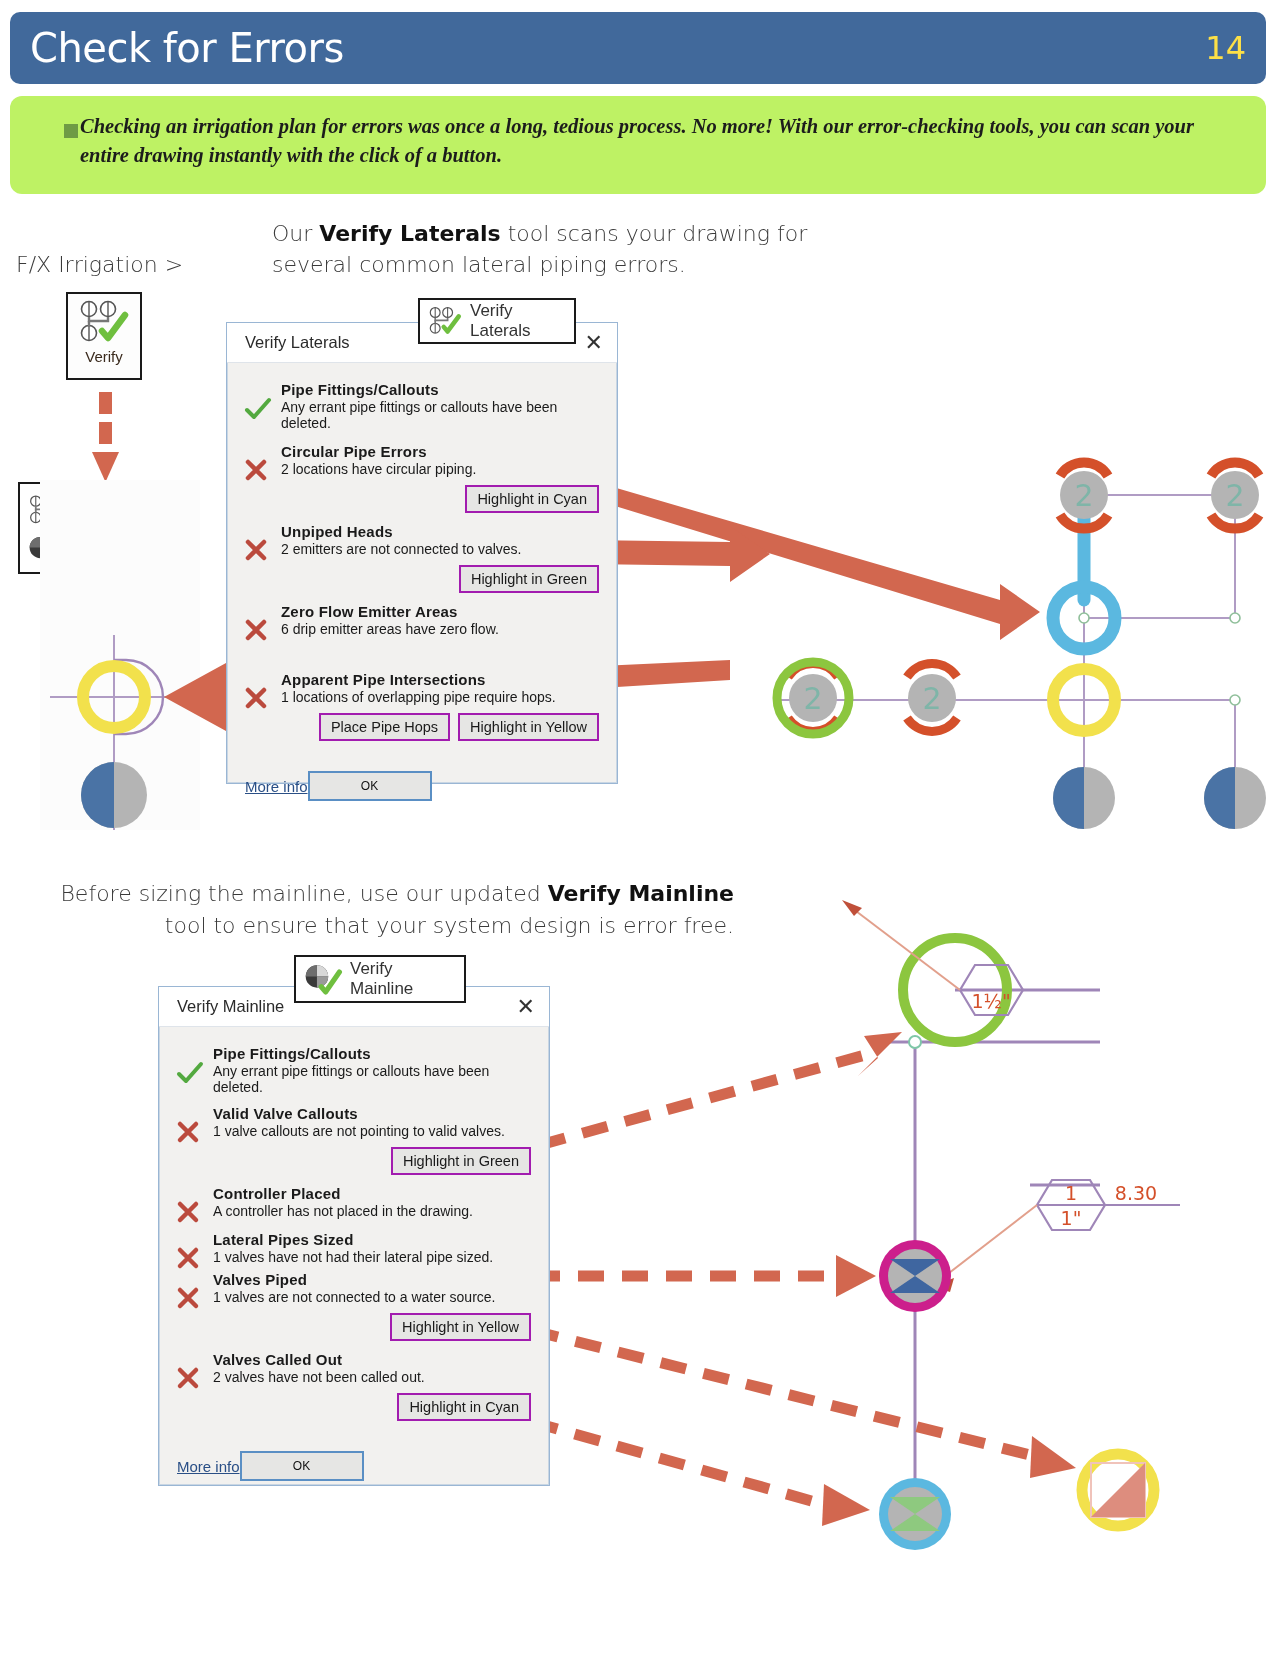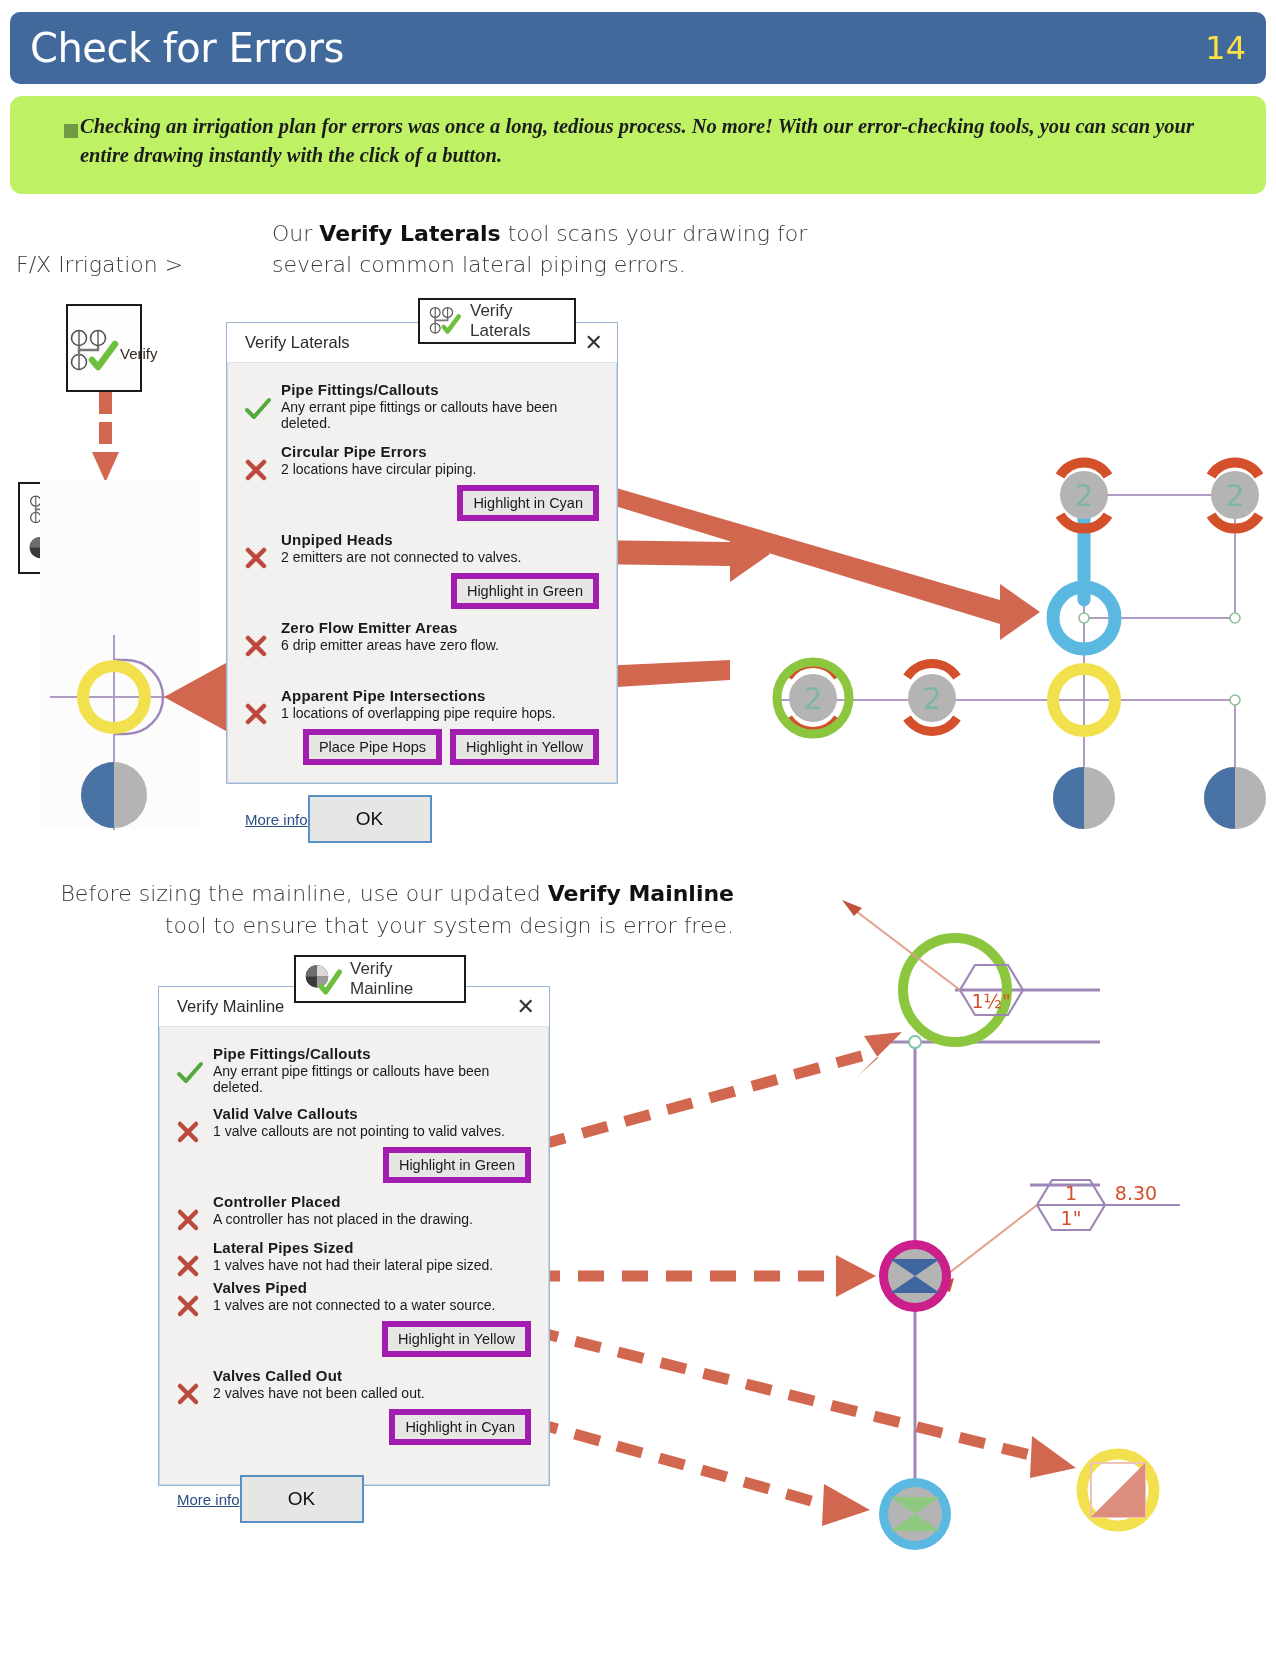--- a/index.html
+++ b/index.html
@@ -53,23 +53,23 @@
   .s1-lead b{ color:#111; font-weight:bold; }
 
   .fx-label{
     position:absolute; left:16px; top:252px;
     font-size:22px; color:#3a3a3a;
     font-family:"DejaVu Sans", sans-serif; font-weight:300;
   }
 
   
   .ribbon-btn{
-    position:absolute; left:66px; top:304px; width:76px; height:88px;
+    position:absolute; left:66px; top:292px; width:76px; height:88px;
     border:2px solid #1a1a1a; background:#fdfdfd;
-    display:flex; flex-direction:row; align-items:center; justify-content:flex-start;
+    display:flex; flex-direction:column; align-items:center; justify-content:flex-start;
     padding-top:6px;
   }
   .ribbon-btn .cap{
     font-size:15px; color:#3a2a1d; font-family:"Liberation Sans", sans-serif;
     margin-top:4px;
   }
 
   .flyout-box{
     position:absolute; left:18px; top:482px; width:162px; height:92px;
     border:2px solid #1a1a1a; background:#fff;
@@ -116,36 +116,36 @@
   .chk-head{
     font-size:15px; font-weight:bold; color:#1a1a1a;
     font-family:"Liberation Sans", sans-serif; letter-spacing:0.2px;
     margin-bottom:1px;
   }
   .chk-sub{
     font-size:14px; color:#1a1a1a; font-family:"Liberation Sans", sans-serif;
   }
   .btn-row{ display:flex; justify-content:flex-end; gap:8px; margin:4px 0 10px 0; }
   .win-btn{
-    background:#e6e6e4; border:6px solid #a21caf;
+    background:#e6e6e4; border:2px solid #a21caf;
     font-size:14.5px; color:#1a1a1a; font-family:"Liberation Sans", sans-serif;
     padding:4px 10px; cursor:pointer; white-space:nowrap;
   }
   .dlg-foot{
     display:flex; align-items:center; justify-content:flex-start;
     padding:10px 18px 16px 18px;
   }
   .more-info{
     font-size:15px; color:#2a4f86; text-decoration:underline;
     font-family:"Liberation Sans", sans-serif; cursor:pointer;
   }
   .ok-btn{
     background:#e6e6e4; border:2px solid #5a8fc4;
-    font-size:19px; color:#111; font-family:"Liberation Sans", sans-serif;
-    width:124px; height:48px; cursor:pointer;
+    font-size:12px; color:#111; font-family:"Liberation Sans", sans-serif;
+    width:124px; height:30px; cursor:pointer;
   }
 
   #dialog-laterals{ left:226px; top:322px; width:392px; height:462px; }
   #dialog-mainline{ left:158px; top:986px; width:392px; height:500px; }
 
   
   .s2-lead{
     position:absolute; left:54px; top:878px; width:680px;
     font-size:22px; line-height:1.44; color:#3a3a3a;
     font-family:"DejaVu Sans", sans-serif; font-weight:300;text-align:right;

